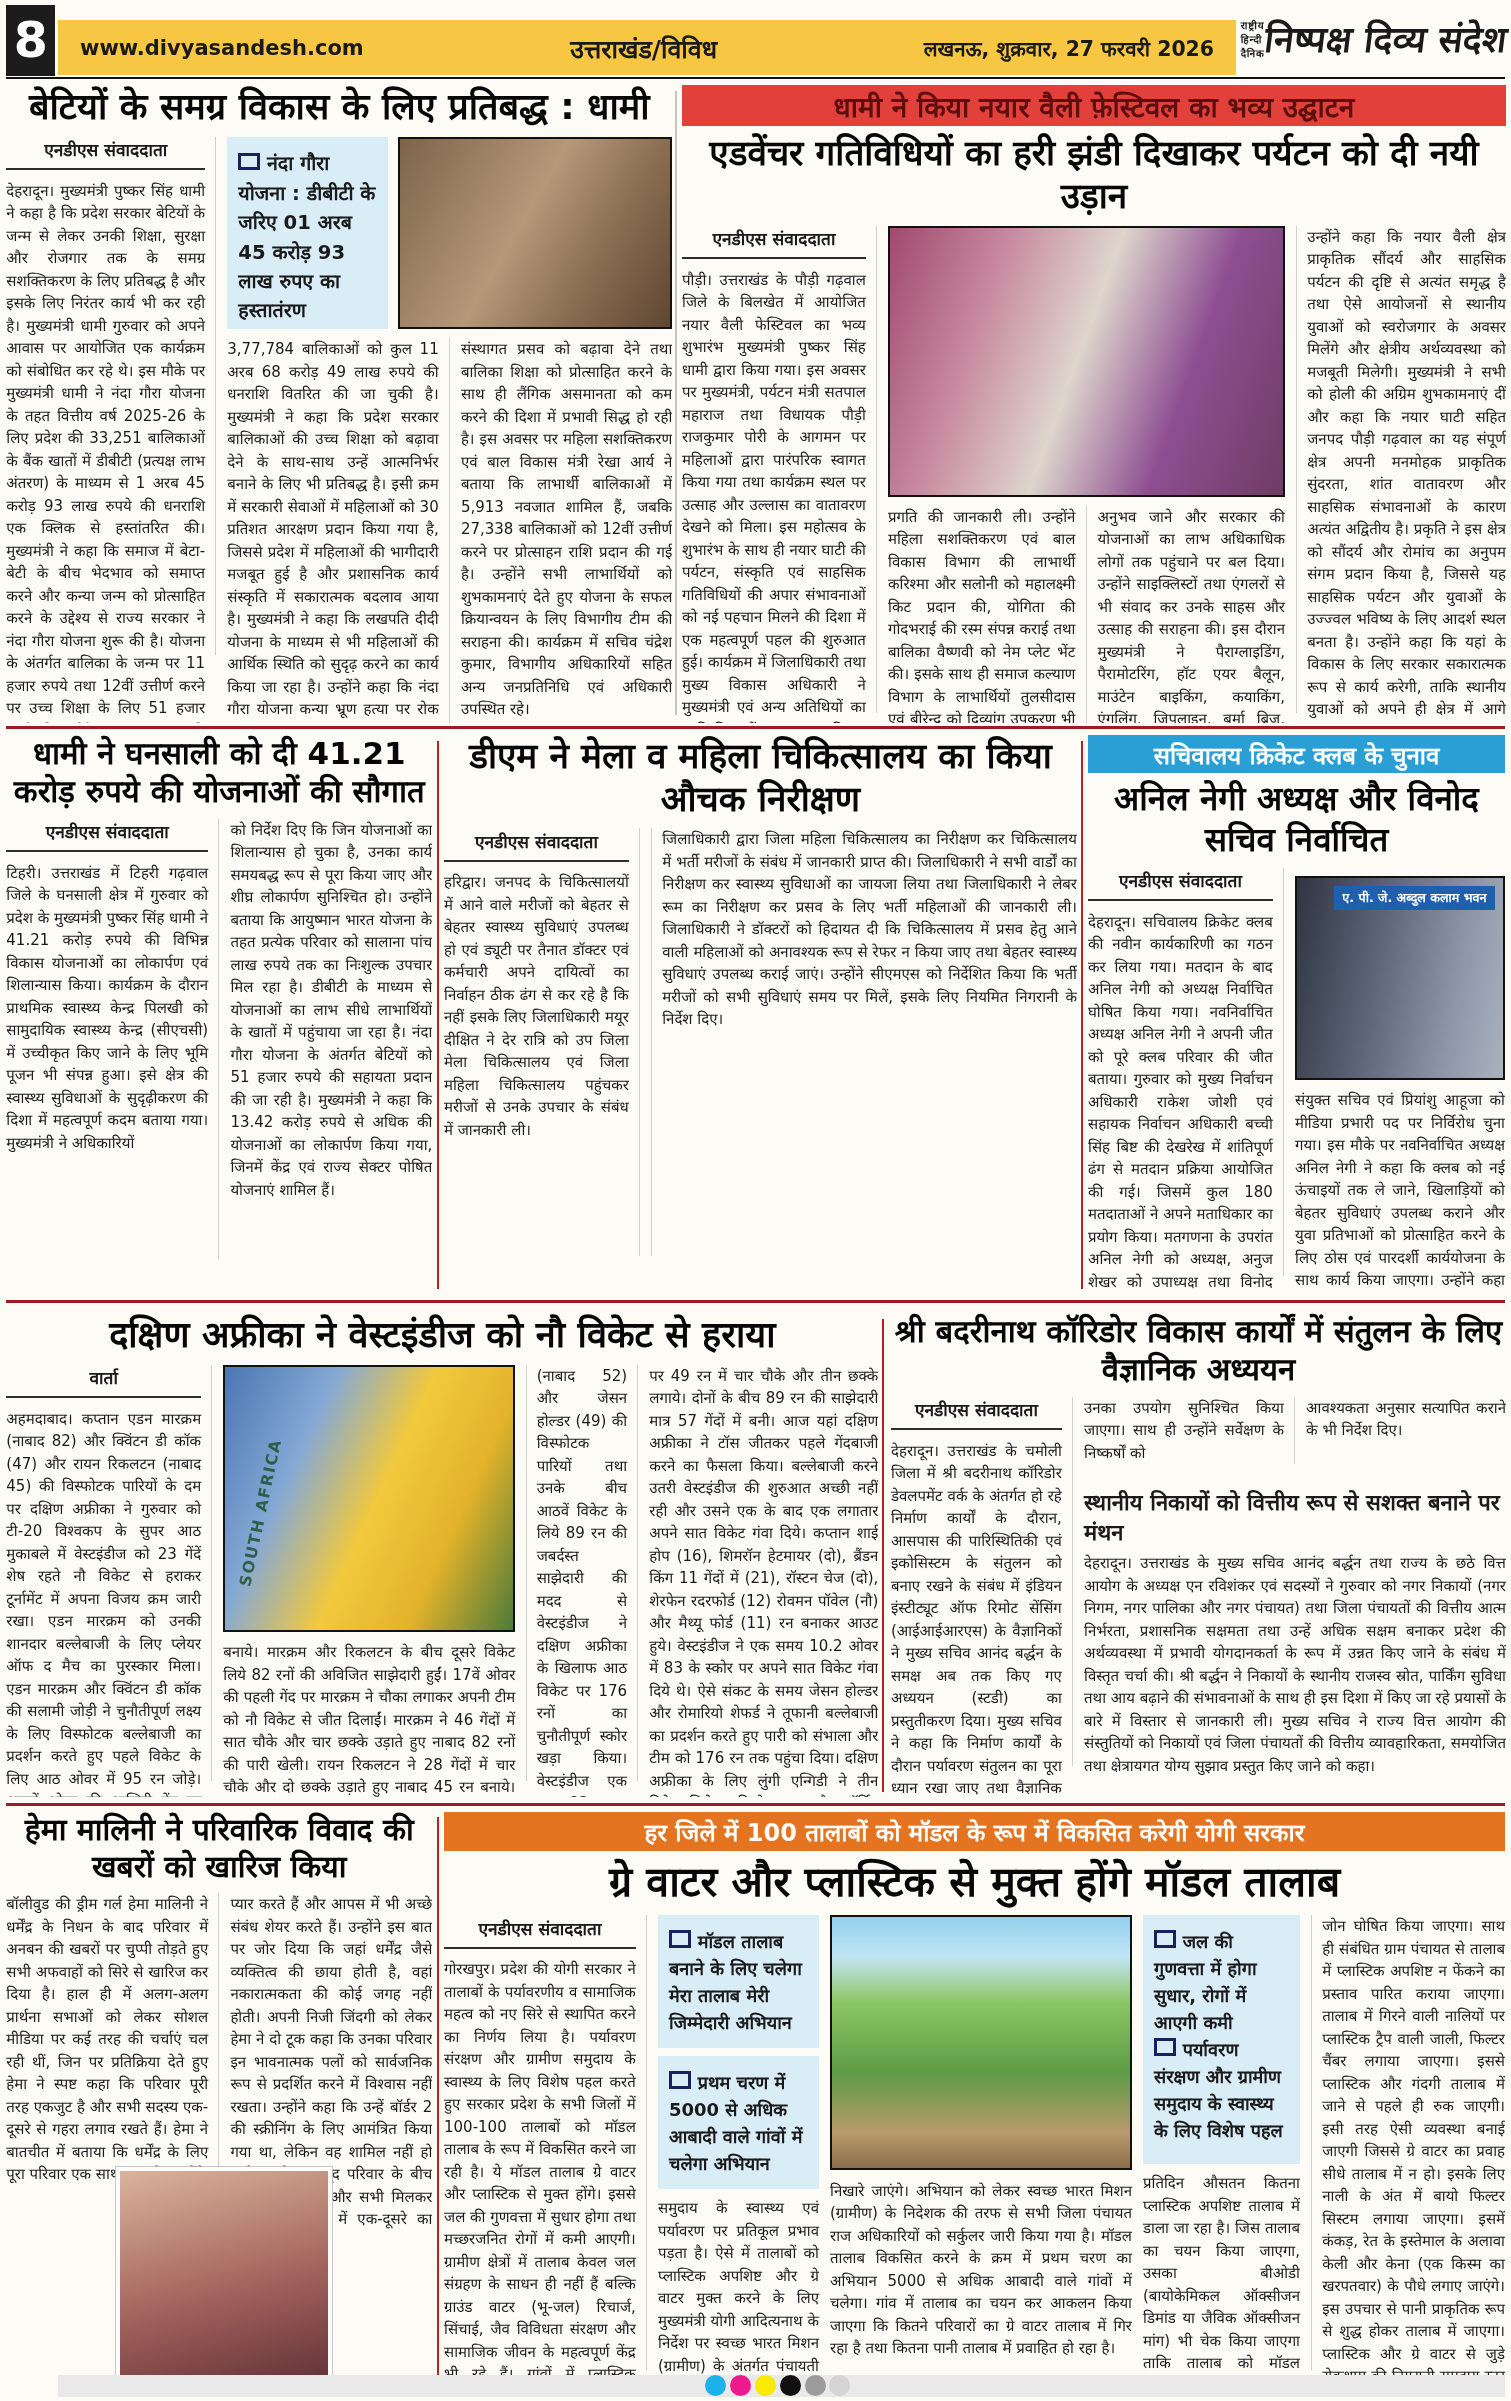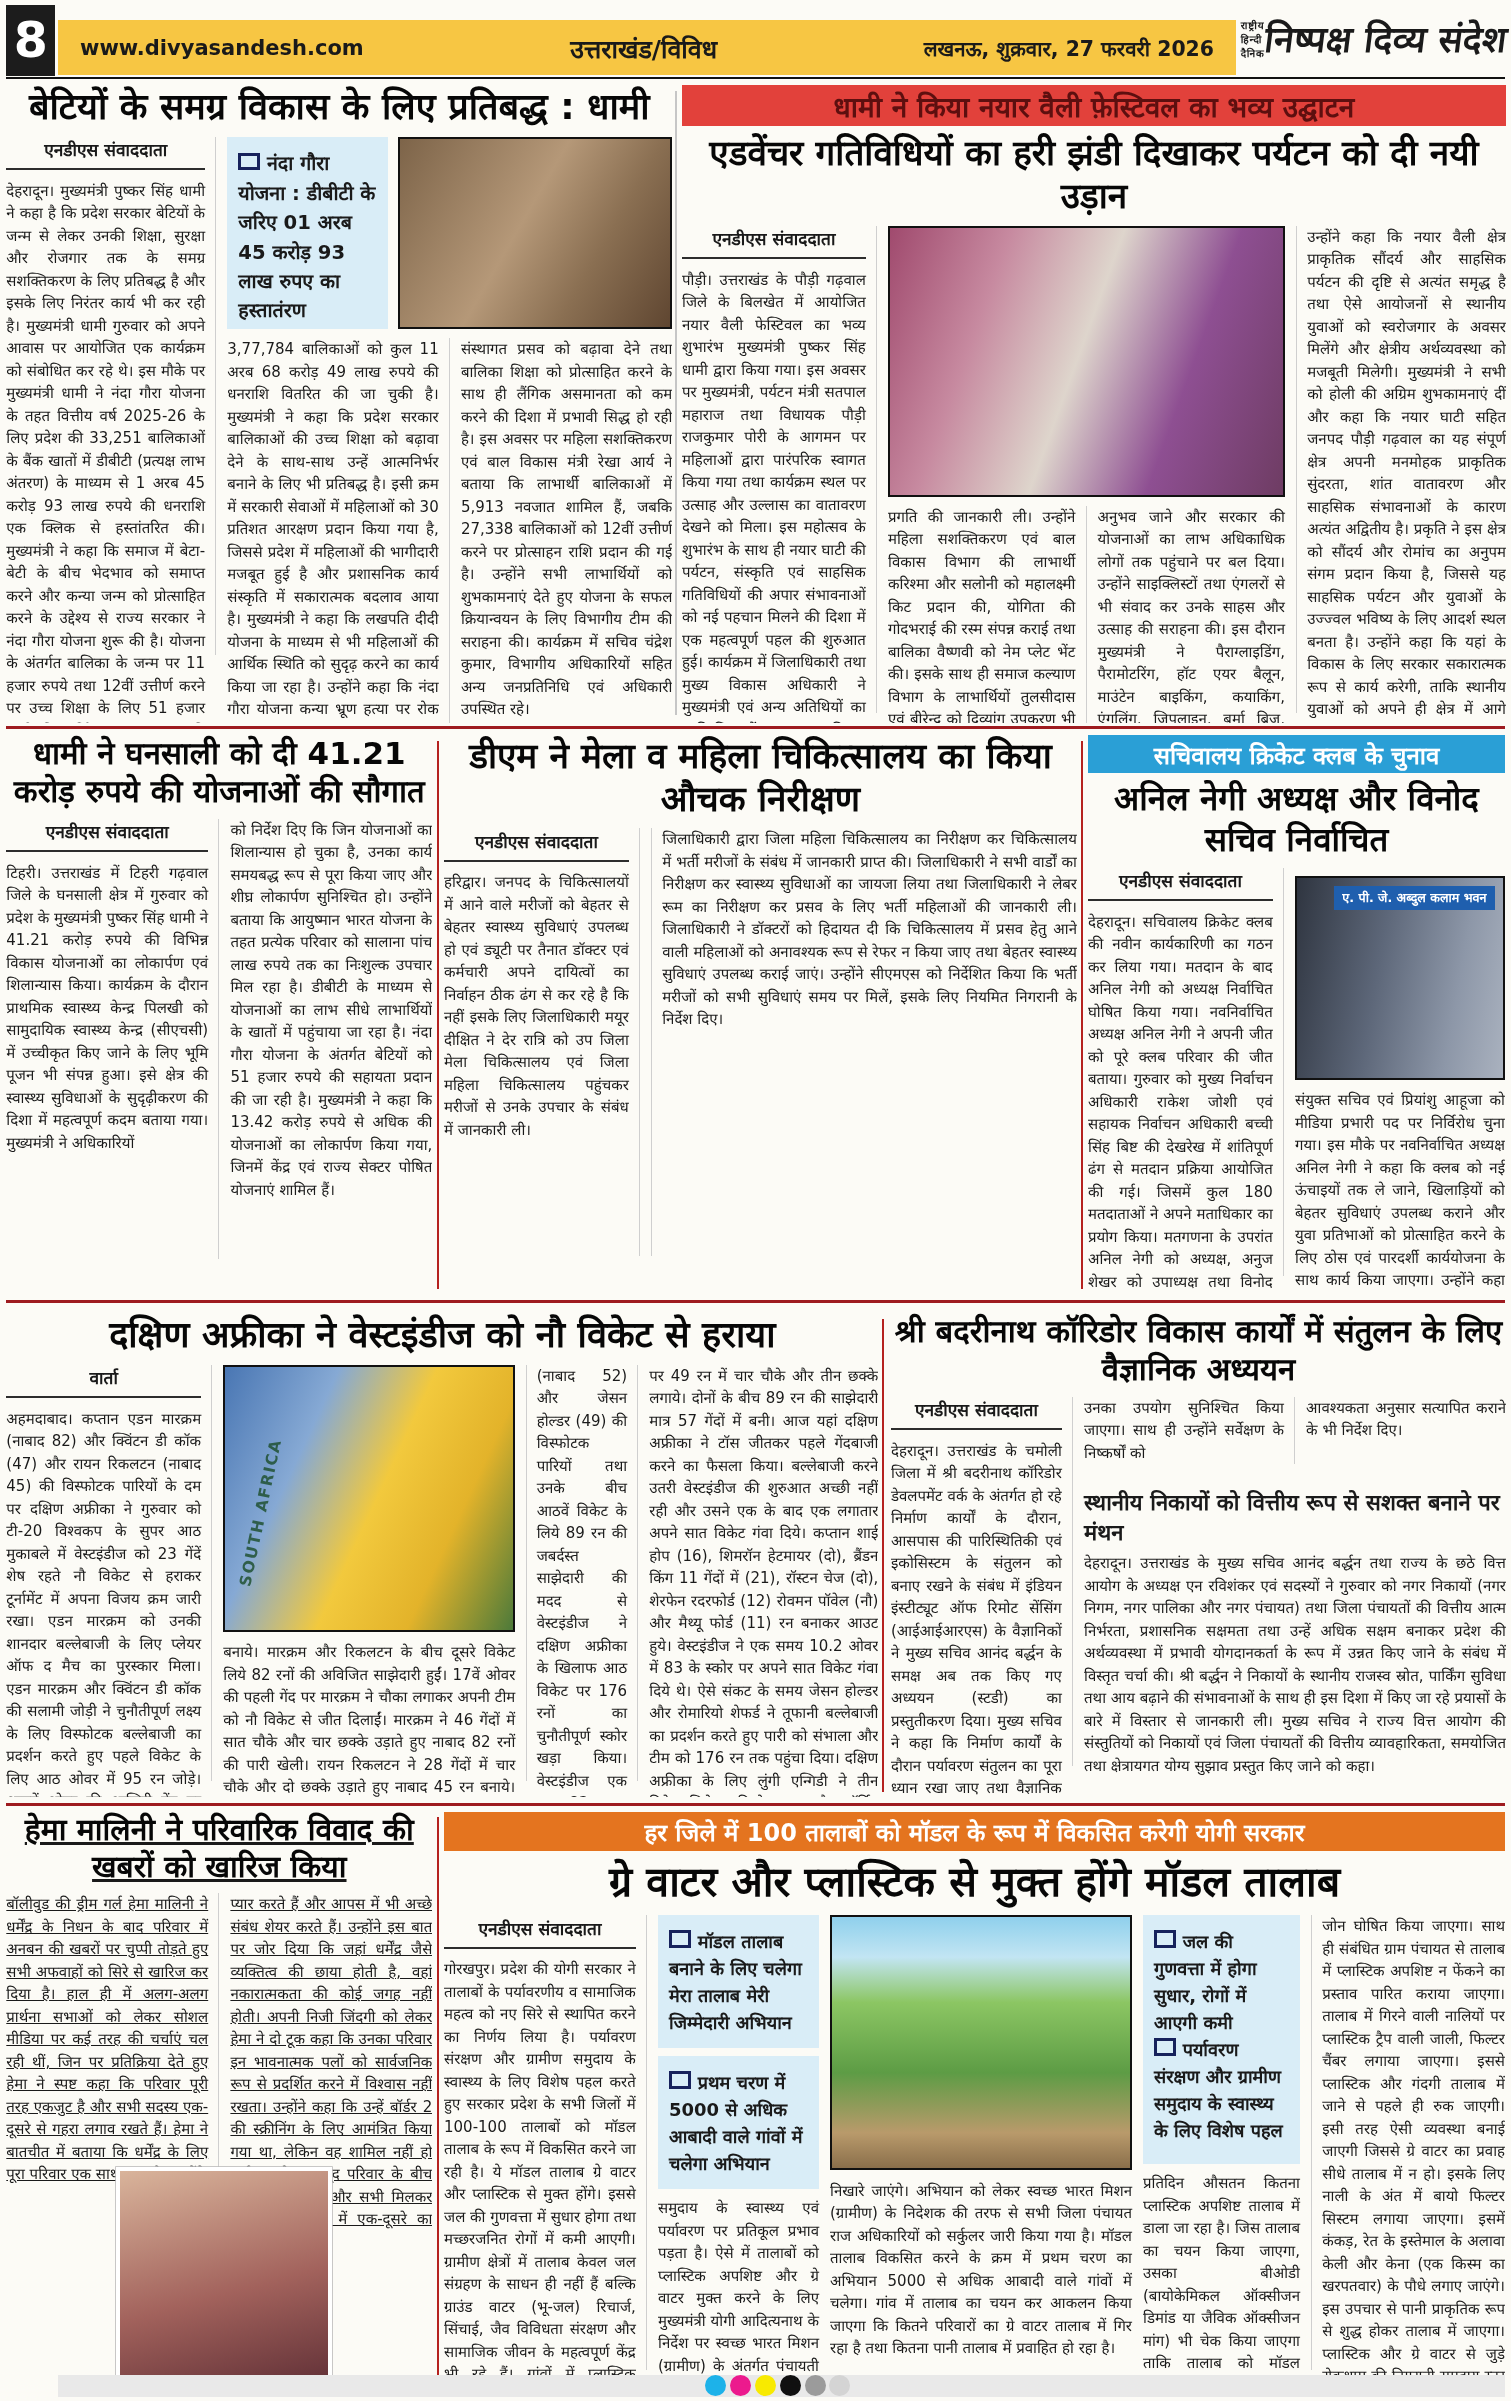--- a/index.html
+++ b/index.html
@@ -192,21 +192,21 @@
         </div>
         <div class="subrule"></div>
         <h2 class="subhl">स्थानीय निकायों को वित्तीय रूप से सशक्त बनाने पर मंथन</h2>
         <p class="txt" style="flex:1;">देहरादून। उत्तराखंड के मुख्य सचिव आनंद बर्द्धन तथा राज्य के छठे वित्त आयोग के अध्यक्ष एन रविशंकर एवं सदस्यों ने गुरुवार को नगर निकायों (नगर निगम, नगर पालिका और नगर पंचायत) तथा जिला पंचायतों की वित्तीय आत्म निर्भरता, प्रशासनिक सक्षमता तथा उन्हें अधिक सक्षम बनाकर प्रदेश की अर्थव्यवस्था में प्रभावी योगदानकर्ता के रूप में उन्नत किए जाने के संबंध में विस्तृत चर्चा की। श्री बर्द्धन ने निकायों के स्थानीय राजस्व स्रोत, पार्किंग सुविधा तथा आय बढ़ाने की संभावनाओं के साथ ही इस दिशा में किए जा रहे प्रयासों के बारे में विस्तार से जानकारी ली। मुख्य सचिव ने राज्य वित्त आयोग की संस्तुतियों को निकायों एवं जिला पंचायतों की वित्तीय व्यावहारिकता, समयोजित तथा क्षेत्रायगत योग्य सुझाव प्रस्तुत किए जाने को कहा।</p>
       </div>
     </div>
   </section>
 
   <div class="hr-red" style="left:6.3px;top:1803px;width:1499px;"></div>
 
-  <section class="article" style="left:6.3px;top:1812px;width:426px;height:583px;text-decoration:underline;">
+  <section class="article" style="left:6.3px;top:1812px;width:426px;height:583px;">
     <h1 class="hl" style="font-size:30px;">हेमा मालिनी ने परिवारिक विवाद की खबरों को खारिज किया</h1>
     <div class="brow" style="height:479px;">
       <p class="txt col crule" style="flex:1;">बॉलीवुड की ड्रीम गर्ल हेमा मालिनी ने धर्मेंद्र के निधन के बाद परिवार में अनबन की खबरों पर चुप्पी तोड़ते हुए सभी अफवाहों को सिरे से खारिज कर दिया है। हाल ही में अलग-अलग प्रार्थना सभाओं को लेकर सोशल मीडिया पर कई तरह की चर्चाएं चल रही थीं, जिन पर प्रतिक्रिया देते हुए हेमा ने स्पष्ट कहा कि परिवार पूरी तरह एकजुट है और सभी सदस्य एक-दूसरे से गहरा लगाव रखते हैं। हेमा ने बातचीत में बताया कि धर्मेंद्र के लिए पूरा परिवार एक साथ खड़ा है। उन्होंने</p>
       <p class="txt col" style="flex:1;">प्यार करते हैं और आपस में भी अच्छे संबंध शेयर करते हैं। उन्होंने इस बात पर जोर दिया कि जहां धर्मेंद्र जैसे व्यक्तित्व की छाया होती है, वहां नकारात्मकता की कोई जगह नहीं होती। अपनी निजी जिंदगी को लेकर हेमा ने दो टूक कहा कि उनका परिवार इन भावनात्मक पलों को सार्वजनिक रूप से प्रदर्शित करने में विश्वास नहीं रखता। उन्होंने कहा कि उन्हें बॉर्डर 2 की स्क्रीनिंग के लिए आमंत्रित किया गया था, लेकिन वह शामिल नहीं हो पाईं। इसके बावजूद परिवार के बीच कोई दूरी नहीं है और सभी मिलकर इस कठिन समय में एक-दूसरे का सम्मान कर रहे हैं।</p>
     </div>
     <div class="hphoto ph-h" style="left:110px;bottom:0px;width:208px;height:220px;"></div>
   </section>
 
   <div class="vr red" style="left:437px;top:1817px;height:573px;"></div>
 

